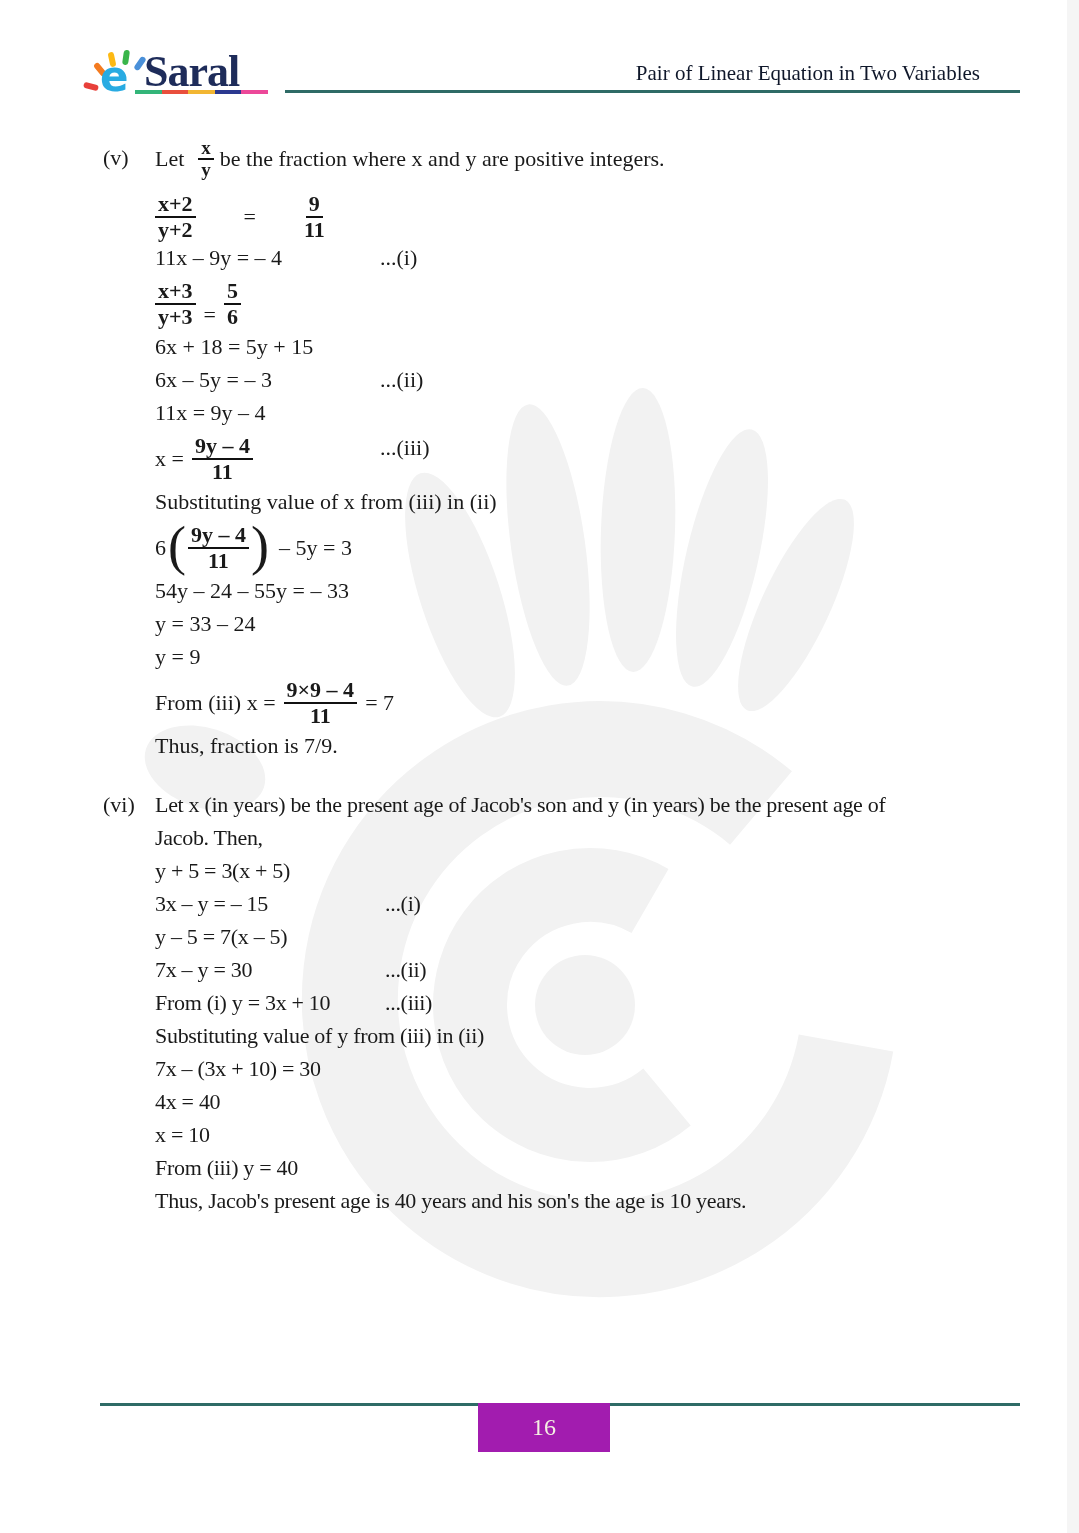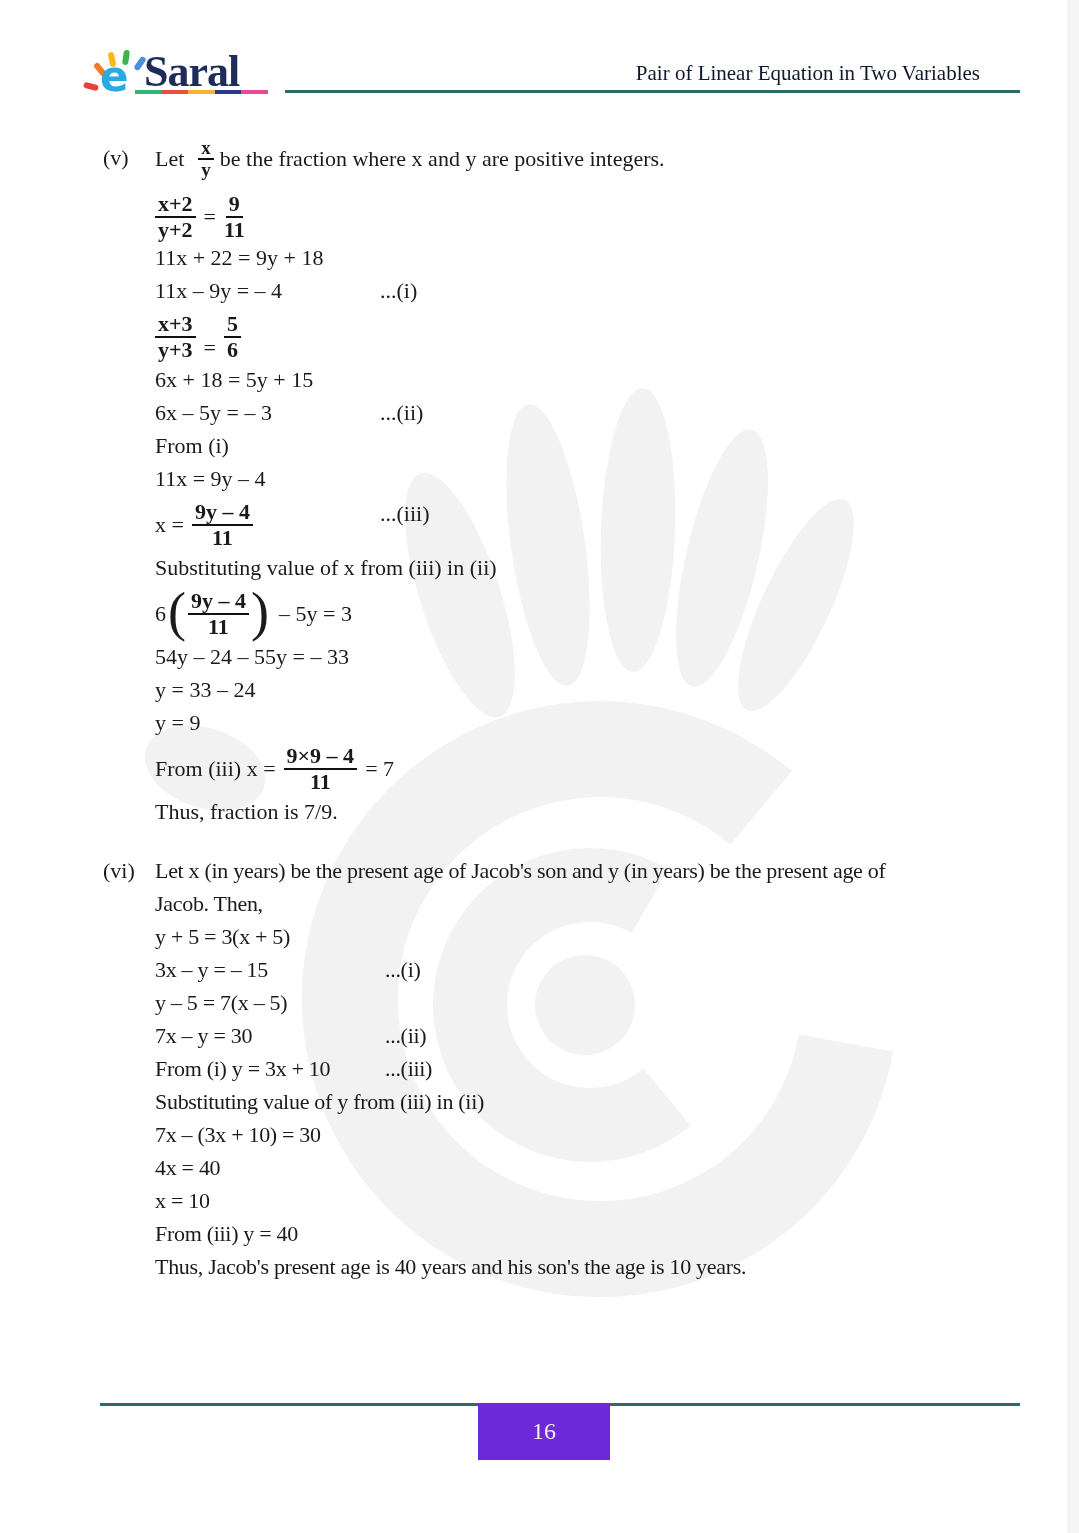--- a/index.html
+++ b/index.html
@@ -63,21 +63,21 @@
   .eqrow { display:flex; align-items:center; margin-bottom:10px; position:relative; }
   .eqrow .gap { width:8px; }
   .eqsign { padding:0 8px; }
   .bp { font-size:54px; font-weight:400; line-height:0; padding:0 2px; position:relative; top:-2px; }
   .intro-row { display:flex; align-items:center; margin-bottom:8px; min-height:52px; }
   .intro-row .pre { margin-right:8px; }
 
   
   .footer-rule { position:absolute; left:100px; top:1403px; width:920px; height:3px; background:#2e6b66; z-index:2; }
   .page-box {
-    position:absolute; left:478px; top:1403px; width:132px; height:57px; background:#6d28d9;
+    position:absolute; left:478px; top:1403px; width:132px; height:49px; background:#a21caf;
     display:flex; align-items:center; justify-content:center; z-index:3;
     color:#f4efe2; font-size:24px;
   }
 </style>
 </head>
 <body>
 
 <div class="page">
 
   <svg class="watermark" viewBox="0 0 1079 1533" xmlns="http://www.w3.org/2000/svg" aria-hidden="true">
@@ -123,33 +123,32 @@
       <div class="sec-body">
         <div class="intro-row">
           <span class="pre">Let</span>
           <span class="frac small">
             <span class="fnum">x</span>
             <span class="fden">y</span>
           </span>
           <span>be the fraction where x and y are positive integers.</span>
         </div>
 
-        <div class="eqrow" style="margin-bottom:6px;">
+        <div class="eqrow" style="margin-bottom:6px;gap:40px;">
           <span class="frac">
             <span class="fnum">x+2</span>
             <span class="fden">y+2</span>
           </span>
           <span class="eqsign">=</span>
           <span class="frac">
             <span class="fnum">9</span>
             <span class="fden">11</span>
           </span>
         </div>
 
-        <div class="tl">11x + 22 = 9y + 18</div>
         <div class="tl">
           <span>11x – 9y = – 4</span>
           <span class="tag">...(i)</span>
         </div>
 
         <div class="eqrow" style="margin-bottom:8px;align-items:flex-end;">
           <span class="frac">
             <span class="fnum">x+3</span>
             <span class="fden">y+3</span>
           </span>
@@ -158,21 +157,20 @@
             <span class="fnum">5</span>
             <span class="fden">6</span>
           </span>
         </div>
 
         <div class="tl">6x + 18 = 5y + 15</div>
         <div class="tl">
           <span>6x – 5y = – 3</span>
           <span class="tag">...(ii)</span>
         </div>
-        <div class="tl">From (i)</div>
         <div class="tl">11x = 9y – 4</div>
 
         <div class="eqrow" style="margin-bottom:8px;">
           <span>x =</span>
           <span class="gap"></span>
           <span class="frac">
             <span class="fnum">9y – 4</span>
             <span class="fden">11</span>
           </span>
           <span class="tag">...(iii)</span>

